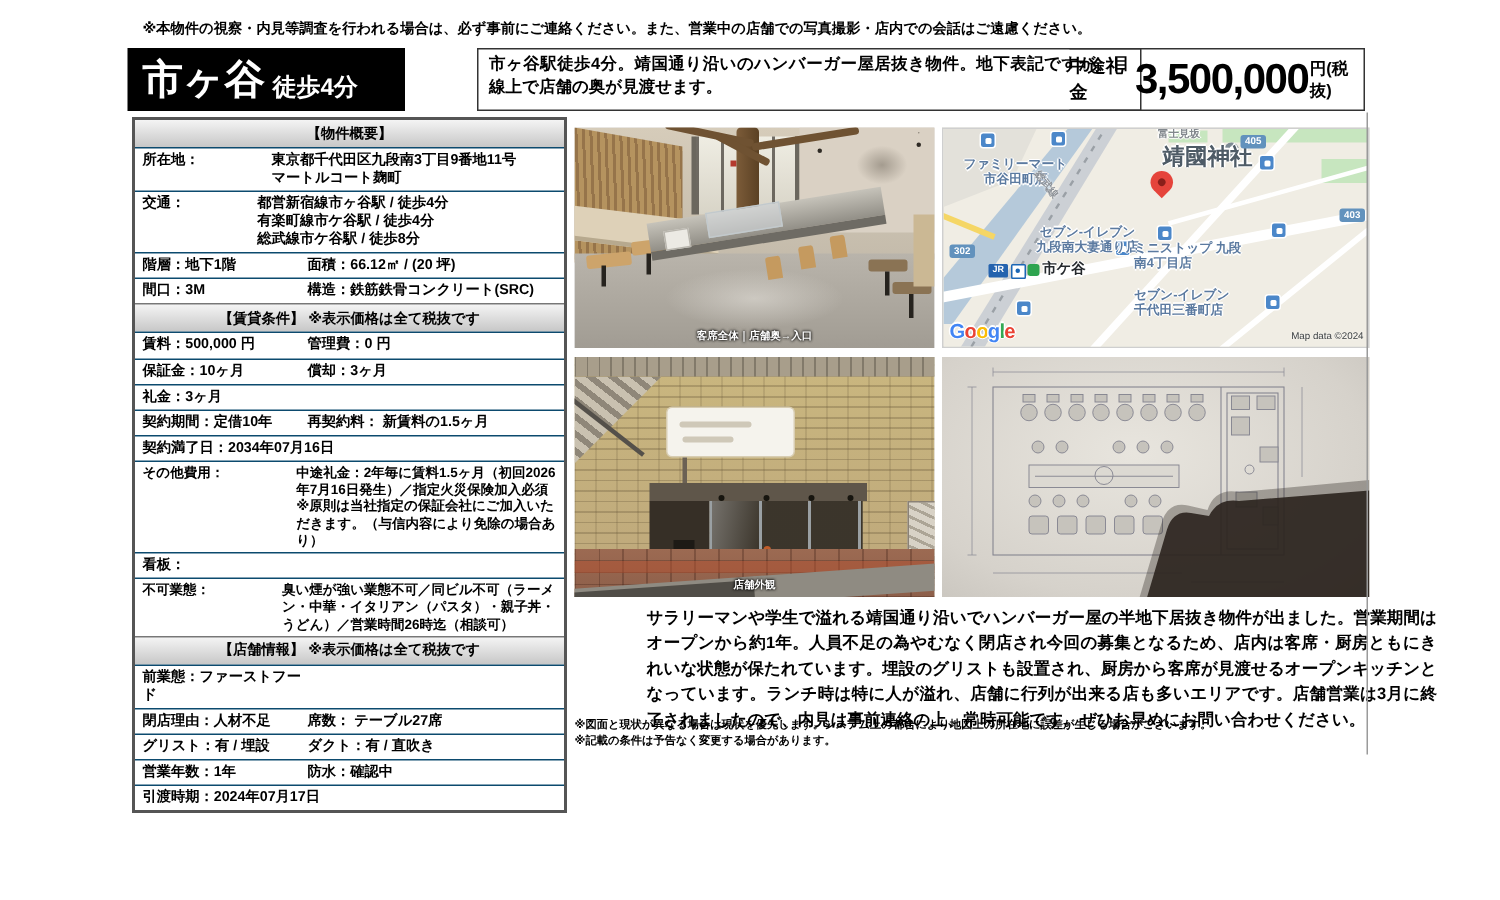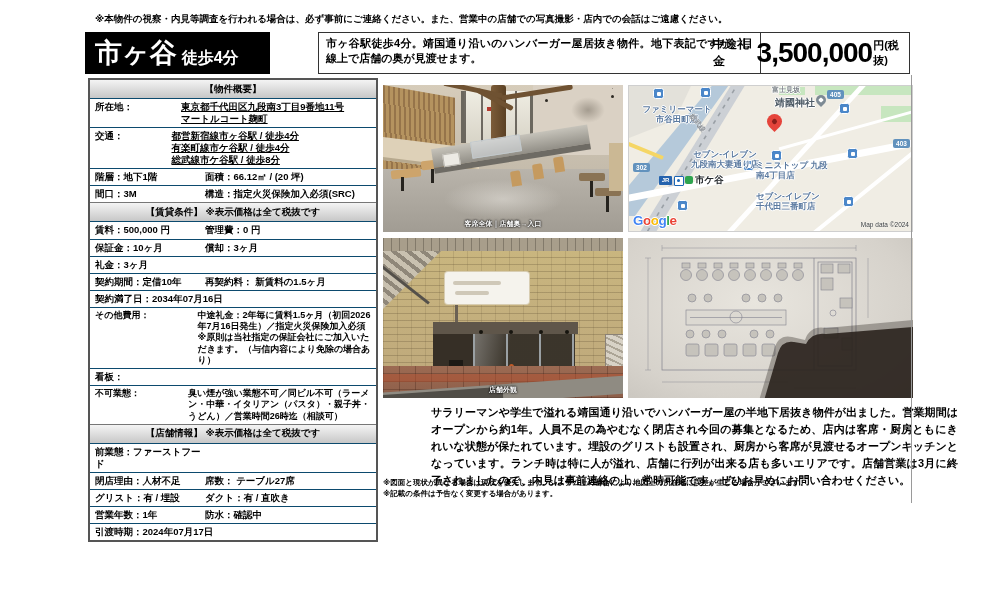--- a/index.html
+++ b/index.html
@@ -1,20 +1,20 @@
 <!DOCTYPE html>
 <html><head>
 <meta charset="utf-8">
 <style>
   html,body{margin:0;padding:0;background:#fff;}
   #page{position:relative;width:1000px;height:600px;background:#fff;overflow:hidden;
         font-family:"Liberation Sans","DejaVu Sans",sans-serif;font-weight:bold;color:#000;}
   .abs{position:absolute;}
   .jp{word-break:break-all;margin-left:48px;}
-  .preline{white-space:pre-line;text-decoration:underline;}
+  .preline{white-space:pre-line;}
 
   
   .notice{left:95px;top:13px;font-size:9.5px;letter-spacing:0;}
 
   
   .hdr-black{left:85px;top:32px;width:185px;height:42px;background:#000;color:#fff;
              display:flex;align-items:center;padding-left:10px;box-sizing:border-box;}
   .hdr-black .station{font-size:27px;line-height:1;}
   .hdr-black .walk{font-size:16px;margin-left:5px;margin-top:10px;}
   .hdr-desc{left:270px;top:32px;width:443px;height:42px;border:1px solid #333;box-sizing:border-box;
@@ -162,21 +162,21 @@
       <span class="val preline jp">都営新宿線市ヶ谷駅 / 徒歩4分
 有楽町線市ケ谷駅 / 徒歩4分
 総武線市ケ谷駅 / 徒歩8分</span>
     </div>
     <div class="trow">
       <span class="c1">階層：地下1階</span>
       <span class="c2">面積：66.12㎡ / (20 坪)</span>
     </div>
     <div class="trow">
       <span class="c1">間口：3M</span>
-      <span class="c2">構造：指定火災保険加入必須(SRC)</span>
+      <span class="c2">構造：鉄筋鉄骨コンクリート(SRC)</span>
     </div>
     <div class="sec">【賃貸条件】 ※表示価格は全て税抜です</div>
     <div class="trow">
       <span class="c1">賃料：500,000 円</span>
       <span class="c2">管理費：0 円</span>
     </div>
     <div class="trow">
       <span class="c1">保証金：10ヶ月</span>
       <span class="c2">償却：3ヶ月</span>
     </div>
@@ -301,21 +301,21 @@
       <line x1="96" y1="151" x2="238" y2="-5" stroke="#ffffff" stroke-width="5"></line>
       <line x1="180" y1="151" x2="290" y2="62" stroke="#ffffff" stroke-width="4"></line>
       <line x1="150" y1="63" x2="290" y2="24" stroke="#ffffff" stroke-width="3"></line>
       <line x1="-5" y1="56" x2="34" y2="72" stroke="#f5d665" stroke-width="4"></line>
     </svg>
     <span class="mlabel" style="left:0px;top:19px;width:96px;">ファミリーマート
 市谷田町店</span>
     <div class="poi" style="left:24px;top:2px;"></div>
     <div class="poi" style="left:71px;top:1px;"></div>
     <span class="mlabel gray" style="left:143px;top:0px;">富士見坂</span>
-    <span class="mlabel dark" style="left:146px;top:11px;font-size:10px;">靖國神社</span>
+    <span class="mlabel dark" style="left:146px;top:11px;font-size:15px;">靖國神社</span>
     <div class="shrinepin" style="left:187px;top:9px;"></div>
     <div class="poi" style="left:210px;top:17px;"></div>
     <div class="poi" style="left:218px;top:62px;"></div>
     <div class="badge" style="left:198px;top:4px;">405</div>
     <div class="badge" style="left:264px;top:53px;">403</div>
     <div class="badge" style="left:4px;top:77px;">302</div>
     <span class="sobu" style="left:58px;top:32px;">総武線</span>
     <div class="pin" style="left:138px;top:28px;"></div>
     <span class="mlabel" style="left:54px;top:64px;width:84px;">セブン-イレブン
 九段南大妻通り店</span>

